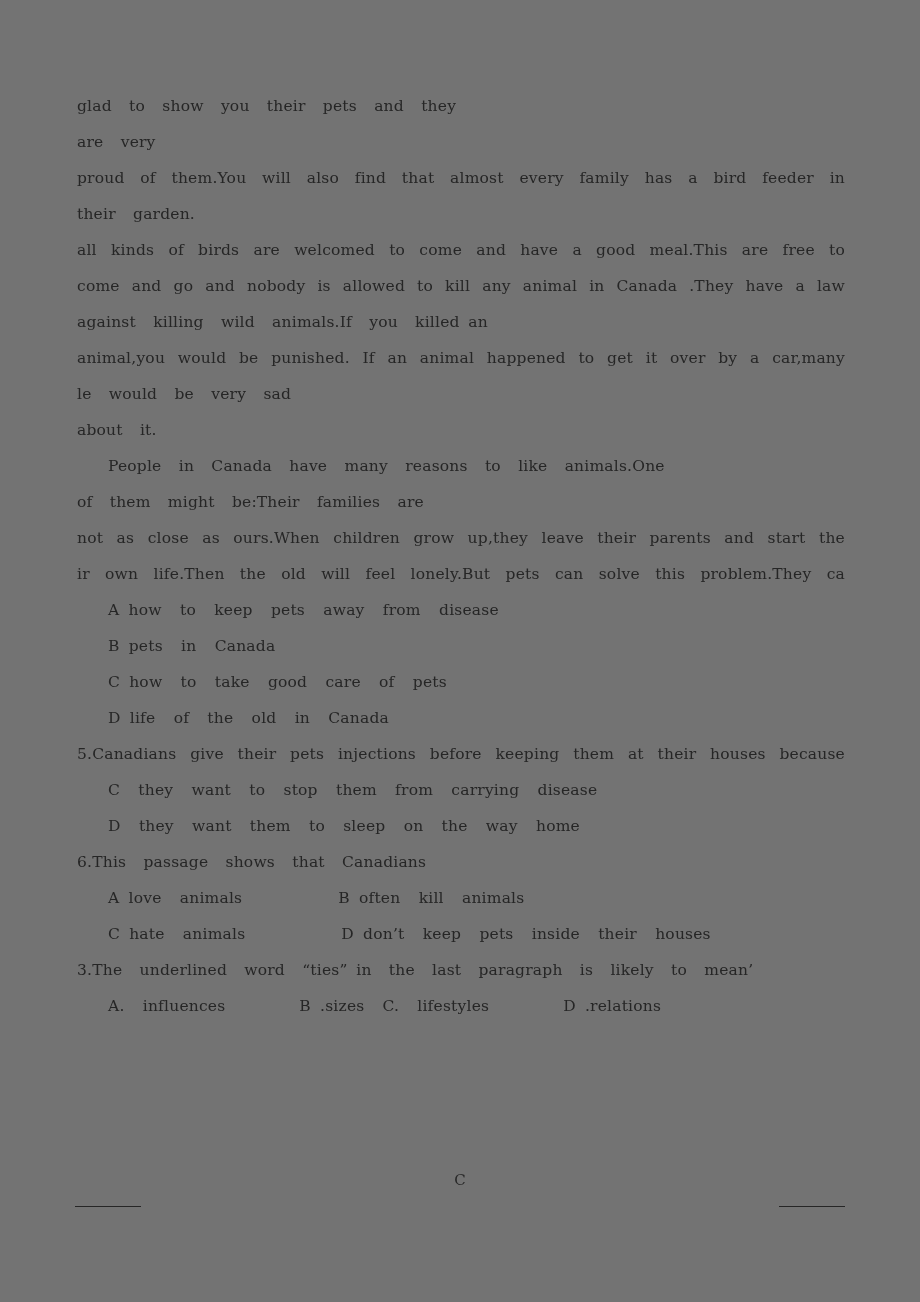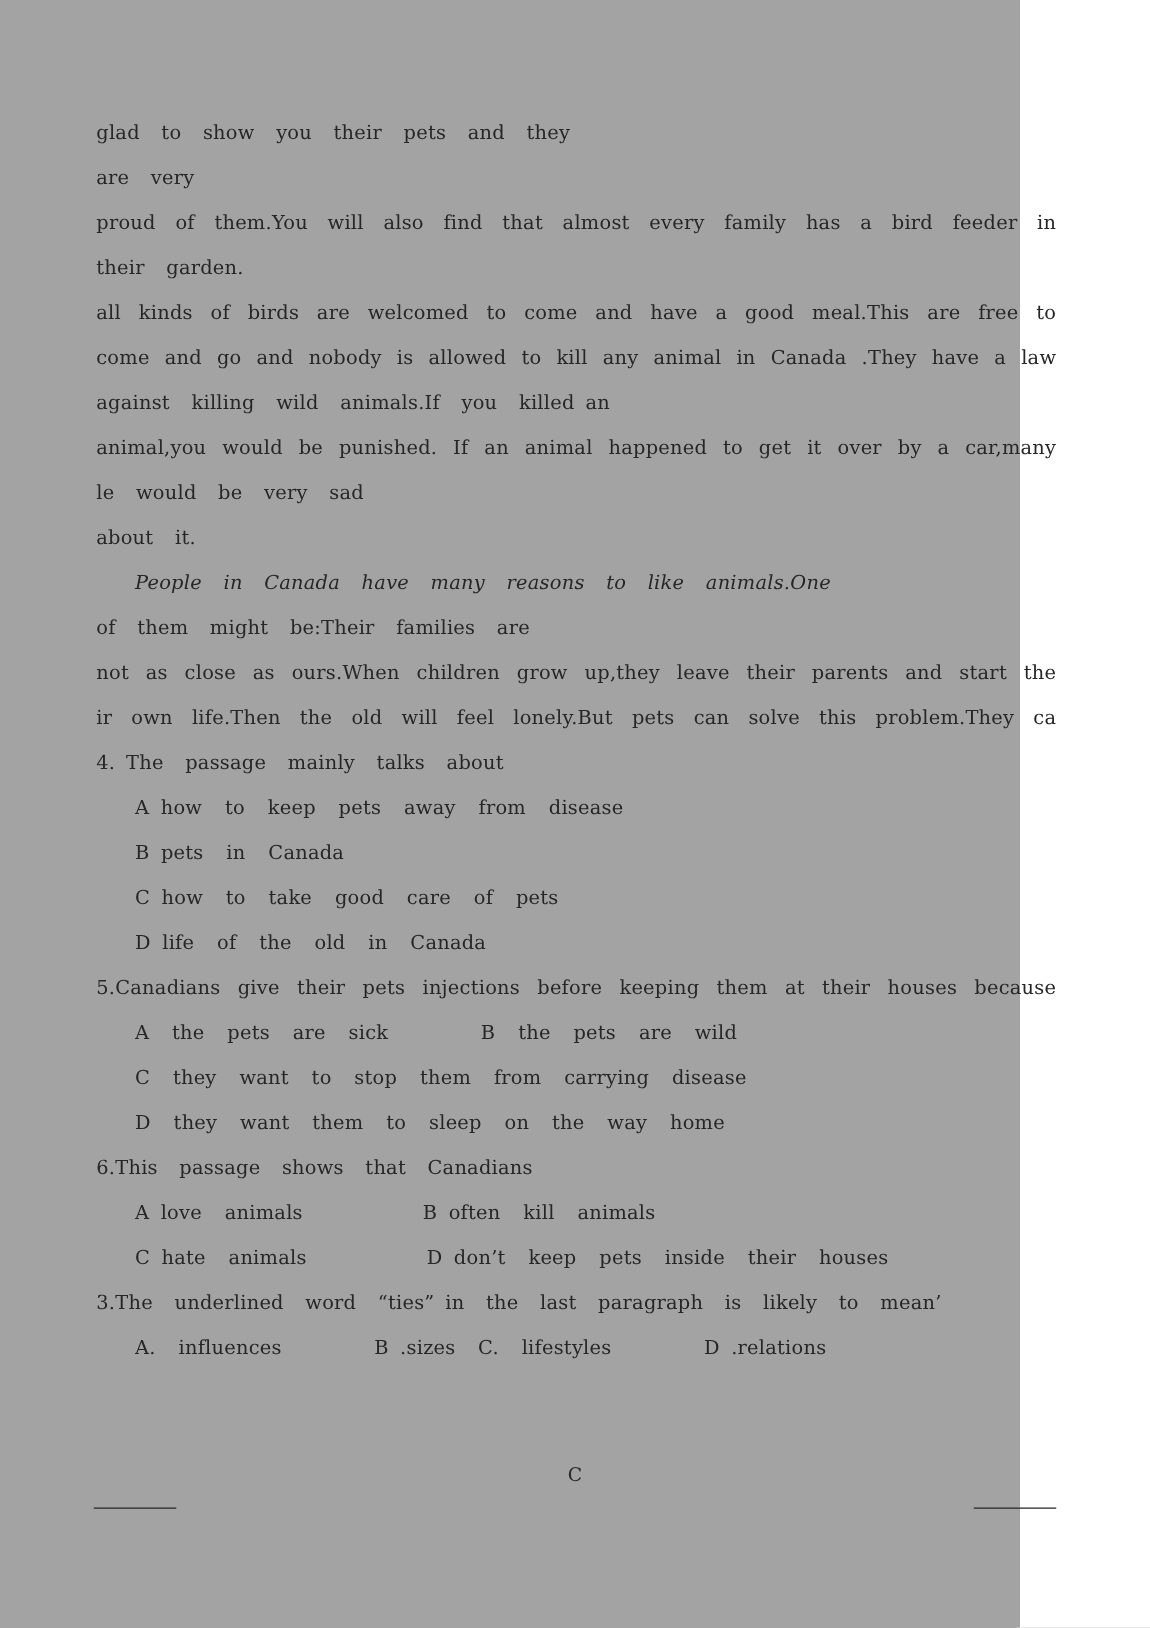--- a/index.html
+++ b/index.html
@@ -15,23 +15,23 @@
     overflow: hidden;
     font-family: "DejaVu Serif", "Liberation Serif", serif;
     color: #1a1a1a;
     -webkit-font-smoothing: antialiased;
   }
 
   .page {
     position: absolute;
     left: 0;
     top: 0;
-    width: 816px;
+    width: 920px;
     height: 1302px;
-    background: #a3a3a3;
+    background: #737373;
   }
 
   
   .body-text {
     position: absolute;
     left: 77px;
     top: 88px;
     width: 768px;
   }
 
@@ -55,21 +55,20 @@
   }
 
   
   .ln.ragged {
     white-space: pre;
     word-spacing: 3.5px;
   }
 
   .ln.indent {
     padding-left: 31px;
-    font-style: italic;
   }
 
   .ln.opt {
     padding-left: 31px;
     word-spacing: 4px;
   }
 
   .gap-md {
     display: inline-block;
     width: 52px;
@@ -133,28 +132,26 @@
     <div class="ln ragged">against  killing  wild  animals.If  you  killed an</div>
     <div class="ln justify">animal,you would be punished.  If an animal happened to get it over by a car,many</div>
     <div class="ln ragged">le  would  be  very  sad</div>
     <div class="ln ragged">about  it.</div>
 
     <div class="ln ragged indent">People  in  Canada  have  many  reasons  to  like  animals.One</div>
     <div class="ln ragged">of  them  might  be:Their  families  are</div>
     <div class="ln justify">not as close as ours.When children grow up,they leave their parents and start the</div>
     <div class="ln justify">ir own life.Then the old will feel lonely.But pets can solve this problem.They ca</div>
 
-    <div class="ln ragged">4. The  passage  mainly  talks  about</div>
     <div class="ln opt">A how  to  keep  pets  away  from  disease</div>
     <div class="ln opt">B pets  in  Canada</div>
     <div class="ln opt">C how  to  take  good  care  of  pets</div>
     <div class="ln opt">D life  of  the  old  in  Canada</div>
 
     <div class="ln justify">5.Canadians  give  their  pets  injections  before  keeping  them  at their  houses  because</div>
-    <div class="ln opt"><span>A  the  pets  are  sick</span><span class="gap-lg"></span><span>B  the  pets  are  wild</span></div>
     <div class="ln opt">C  they  want  to  stop  them  from  carrying  disease</div>
     <div class="ln opt">D  they  want  them  to  sleep  on  the  way  home</div>
 
     <div class="ln ragged">6.This  passage  shows  that  Canadians</div>
     <div class="ln opt"><span>A love  animals</span><span class="gap-xl"></span><span>B often  kill  animals</span></div>
     <div class="ln opt"><span>C hate  animals</span><span class="gap-xl"></span><span>D don’t  keep  pets  inside  their  houses</span></div>
 
     <div class="ln ragged">3.The  underlined  word  “ties” in  the  last  paragraph  is  likely  to  mean’</div>
     <div class="ln opt"><span>A.  influences</span><span class="gap-lg"></span><span>B .sizes</span><span class="gap-md" style="width:18px"></span><span>C.  lifestyles</span><span class="gap-lg"></span><span>D .relations</span></div>
 

